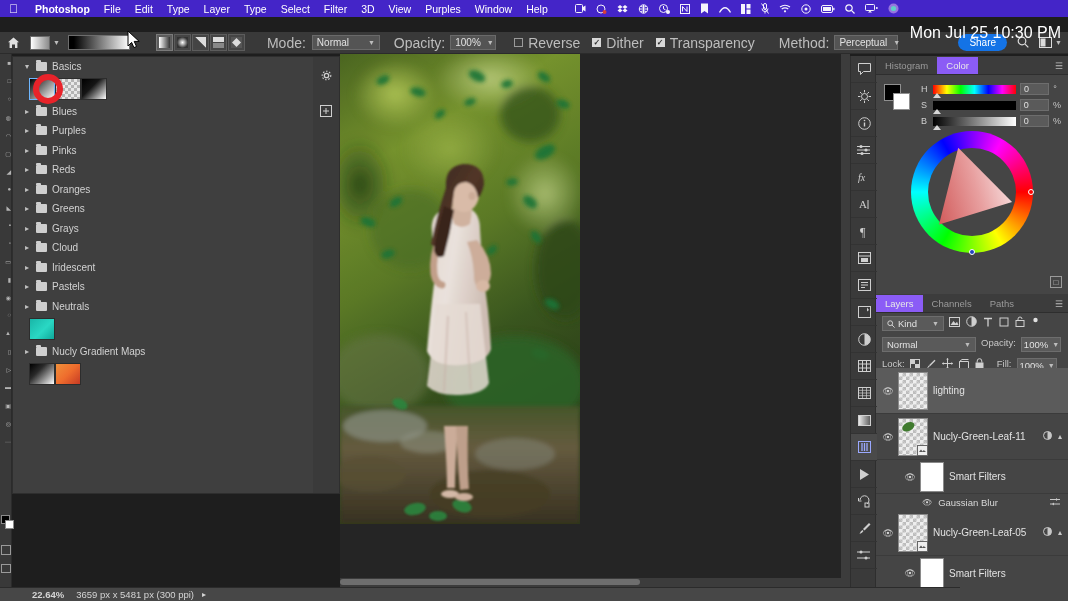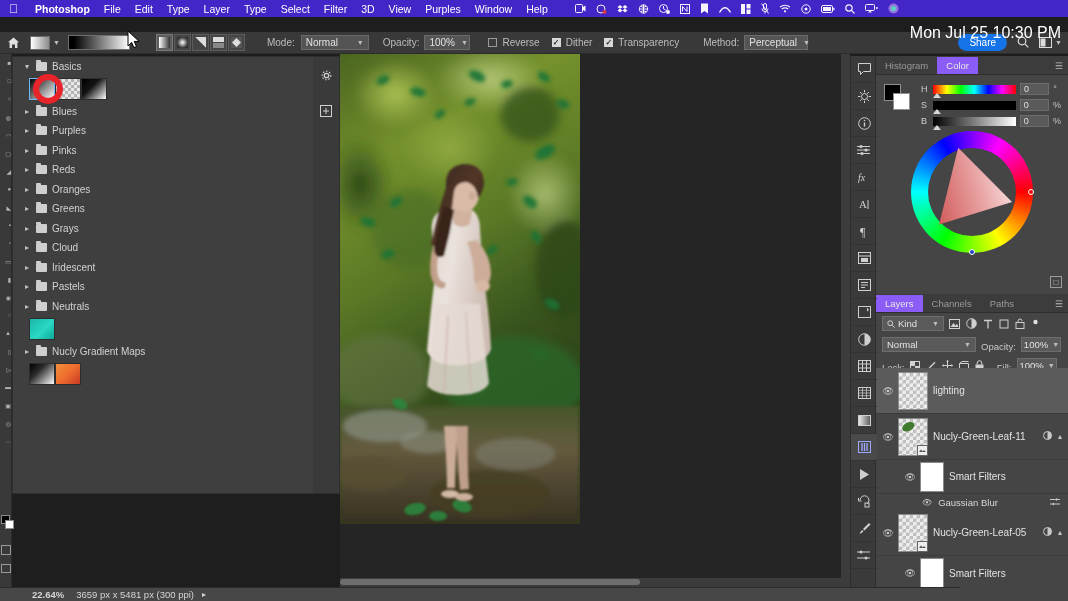--- a/index.html
+++ b/index.html
@@ -61,21 +61,21 @@
   .gp-sw::after{content:"";}
   .chev { font-size: 7px; color: #bdbdbd; }
   .grad-bar {
     width: 62px; height: 15px; margin-left: 8px; border: 1px solid #6d6d6d;
     background: linear-gradient(90deg,#000 0%, #000 8%, #ffffff 100%);
   }
   .gtypes { display: flex; margin-left: 26px; gap: 1px; }
   .gt { width: 17px; height: 17px; border: 1px solid #5c5c5c; background: #454545;
         display:flex; align-items:center; justify-content:center; }
   .gt.sel { background: #5c5c5c; border-color: #7a7a7a; }
-  .lbl { color: #bdbdbd; font-size: 10px; }
+  .lbl { color: #bdbdbd; font-size: 14px; }
   .fld {
     background: #545454; border: 1px solid #6a6a6a; color: #e2e2e2;
     height: 15px; display: flex; align-items: center; padding: 0 4px;
     font-size: 10px; gap: 6px;
   }
   .grp { display: flex; align-items: center; gap: 5px; }
   .cbx { width: 9px; height: 9px; border: 1px solid #9a9a9a; background: #3a3a3a;
          display:flex;align-items:center;justify-content:center; }
   .cbx.on { background: #d8d8d8; border-color:#d8d8d8; }
   .cbx.on::after { content:"✓"; color:#2b2b2b; font-size: 8px; line-height:1; font-weight:bold;}
@@ -217,21 +217,21 @@
   }
   .wheel .mark { position:absolute; right:-1px; top:50%; width:6px;height:6px;border-radius:50%;
     border:1.5px solid #fff; transform:translateY(-50%);}
   .wheel .mark2 { position:absolute; left:50%; bottom:-2px; width:6px;height:6px;border-radius:50%;
     border:1.5px solid #fff; background:#2244bb; transform:translateX(-50%);}
   .cp-foot { position:absolute; right:6px; bottom:6px; width:12px;height:12px;
     border:1px solid #9a9a9a; color:#c8c8c8; font-size:8px; display:flex;align-items:center;justify-content:center;}
 
   
   .layerspanel { position:absolute; top: 238px; left:0; width:192px; height: 349px; background:#454545;}
-  .lp-row { display:flex; align-items:flex-end; gap:5px; padding: 3px 6px; }
+  .lp-row { display:flex; align-items:flex-start; gap:5px; padding: 3px 6px; }
   .lp-sel {
     background:#5a5a5a; border:1px solid #6d6d6d; color:#e2e2e2; height:15px;
     display:flex;align-items:center; padding:0 4px; font-size:9.5px; gap:4px;
   }
   .iconrow { display:flex; align-items:center; gap:6px; color:#d0d0d0; font-size:10px;}
   .layer-list { position:absolute; top: 74px; left:0; width:192px; height: 251px; overflow:hidden;}
   .layer {
     display:flex; align-items:center; height: 46px; padding-left: 4px;
     border-bottom: 1px solid #3b3b3b; position:relative;
   }

